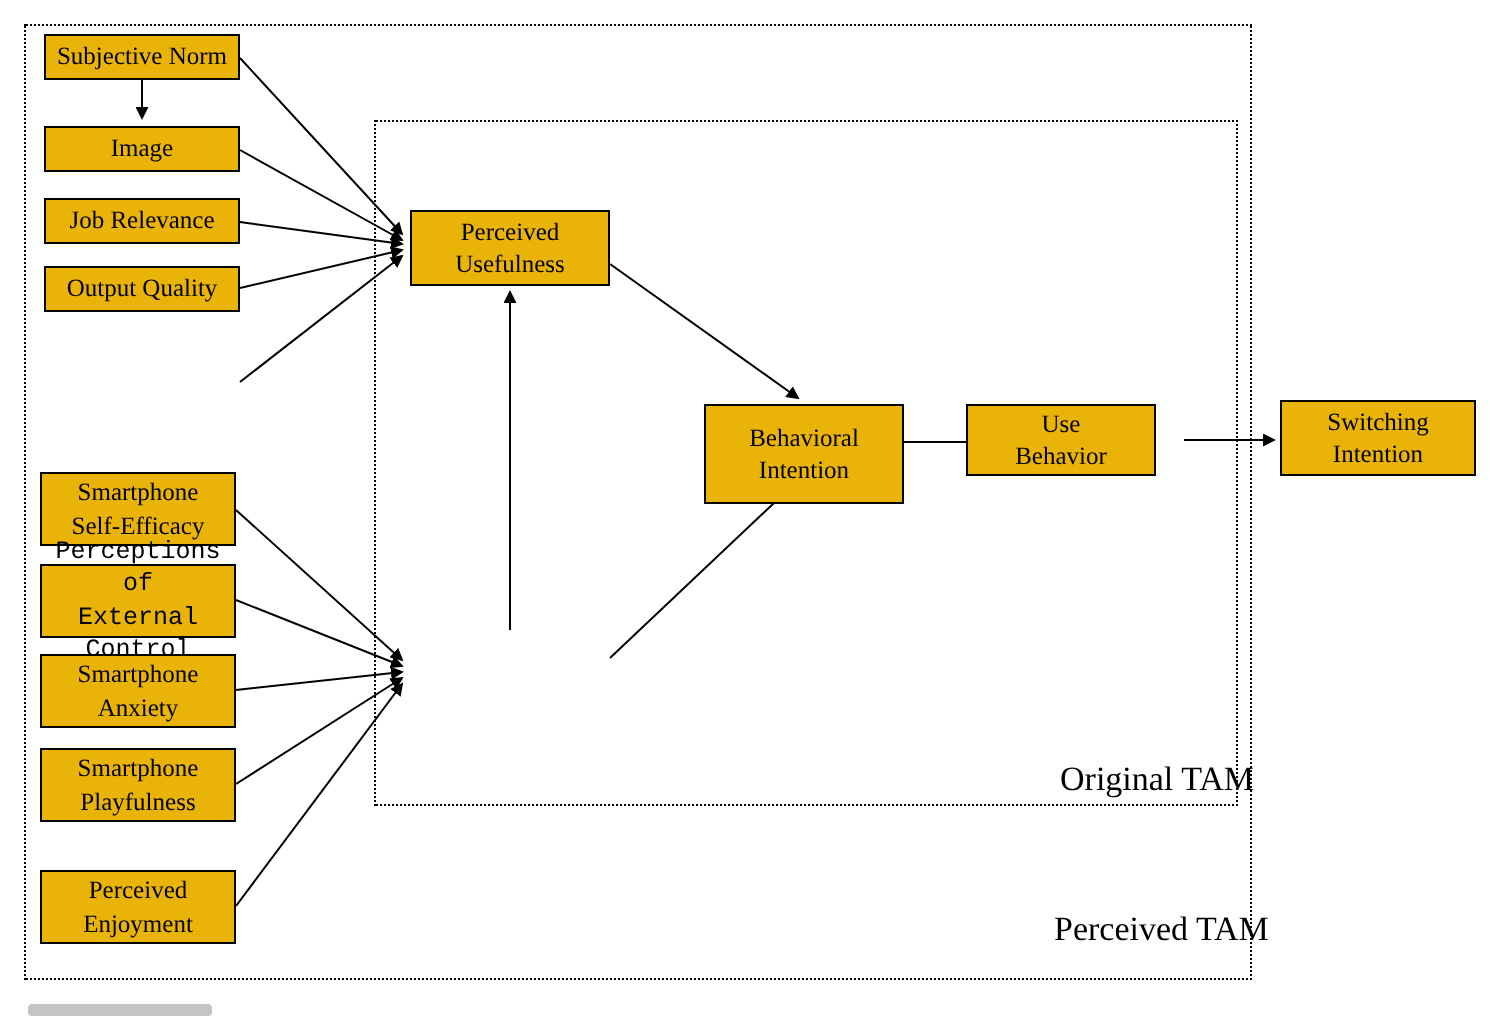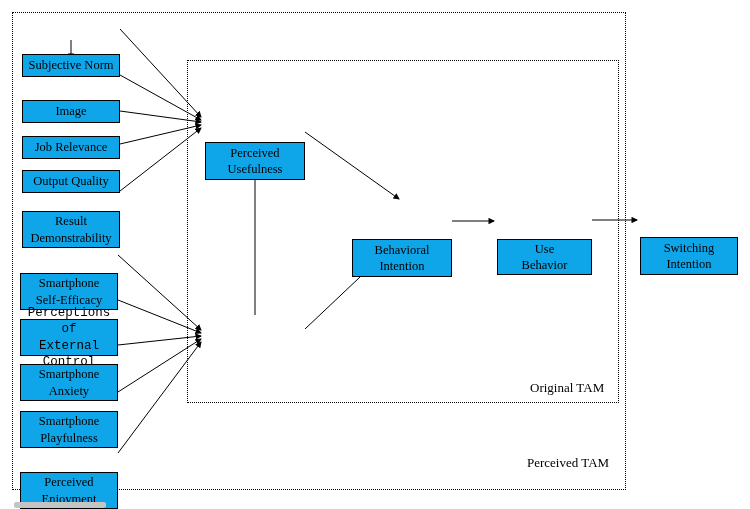--- a/index.html
+++ b/index.html
@@ -20,35 +20,34 @@
   }
   #arrows {
     position: absolute;
     left: 0; top: 0;
     z-index: 1;
   }
   #arrows line { stroke: #000; stroke-width: 1; }
   .node {
     position: absolute;
     border: 1px solid #000;
-    background: #0ea5e9;
+    background: #eab308;
     display: flex;
     align-items: center;
     justify-content: center;
     text-align: center;
     font-size: 12.5px;
     line-height: 1.3;
     white-space: pre-line;
     z-index: 2;
     padding: 1px 2px;
-    margin-top: 37px;
   }
   .region-label {
     position: absolute;
-    font-size: 13px;
+    font-size: 17px;
     z-index: 2;
     background: transparent;
   }
   .caption-smudge {
     position: absolute;
     left: 14px;
     top: 502px;
     width: 92px;
     height: 6px;
     background: #c4c4c4;
@@ -91,38 +90,36 @@
     <line x1="305" y1="132" x2="399" y2="199" marker-end="url(#ah)"></line>
     <line x1="305" y1="329" x2="396" y2="243" marker-end="url(#ah)"></line>
     <line x1="452" y1="221" x2="494" y2="221" marker-end="url(#ah)"></line>
     <line x1="592" y1="220" x2="637" y2="220" marker-end="url(#ah)"></line>
   </svg>
 
   <div class="node" style="left:22px; top:17px; width:98px; height:23px;">Subjective Norm</div>
   <div class="node" style="left:22px; top:63px; width:98px; height:23px;">Image</div>
   <div class="node" style="left:22px; top:133px; width:98px; height:23px;">Output Quality</div>
   <div class="node" style="left:22px; top:99px; width:98px; height:23px;">Job Relevance</div>
-  <div class="node" style="left:22px; top:174px; width:98px; height:37px;">Result
-Demonstrability</div>
 
   <div class="node" style="left:20px; top:236px; width:98px; height:37px;">Smartphone
 Self-Efficacy</div>
   <div class="node" style="left:20px; top:282px; width:98px; height:37px;font-family:Liberation Mono, monospace;">Perceptions of
 External Control</div>
   <div class="node" style="left:20px; top:327px; width:98px; height:37px;">Smartphone
 Anxiety</div>
   <div class="node" style="left:20px; top:374px; width:98px; height:37px;">Smartphone
 Playfulness</div>
   <div class="node" style="left:20px; top:435px; width:98px; height:37px;">Perceived
 Enjoyment</div>
 
   <div class="node" style="left:205px; top:105px; width:100px; height:38px;">Perceived
 Usefulness</div>
-  <div class="node" style="left:352px; top:202px; width:100px; height:38px;">Behavioral
+  <div class="node" style="left:352px; top:202px; width:100px; height:50px;">Behavioral
 Intention</div>
-  <div class="node" style="left:497px; top:202px; width:95px; height:36px;">Use
+  <div class="node" style="left:483px; top:202px; width:95px; height:36px;">Use
 Behavior</div>
   <div class="node" style="left:640px; top:200px; width:98px; height:38px;">Switching
 Intention</div>
 
   <div class="caption-smudge"></div>
 
 </div>
 
 </body></html>

